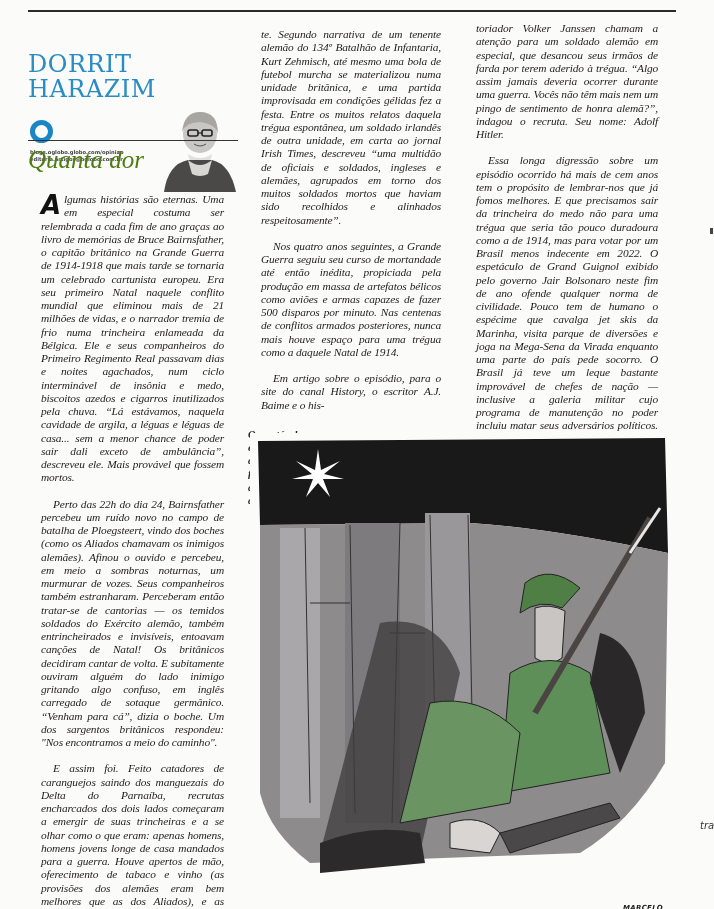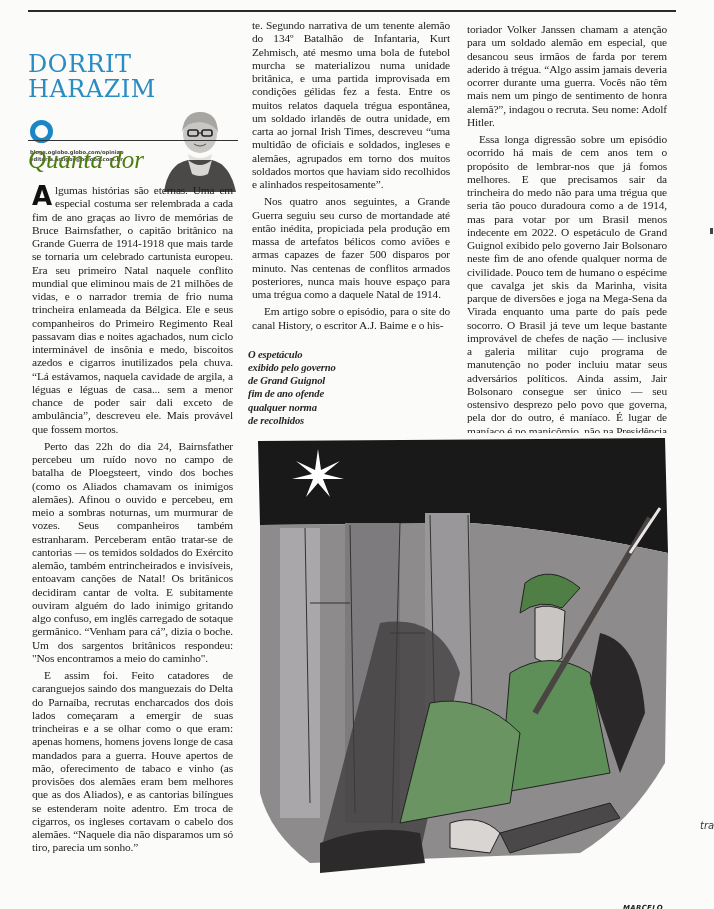--- a/index.html
+++ b/index.html
@@ -5,25 +5,25 @@
     html, body { margin: 0; padding: 0; }
     body {
       width: 714px; height: 909px; overflow: hidden;
       background: #fbfbf9;
       position: relative;
       font-family: "Liberation Serif", "DejaVu Serif", serif;
       color: #1f1d1c;
     }
     .top-rule { position: absolute; left: 28px; top: 10px; width: 648px; height: 2px; background: #2a2a2a; }
     .col { position: absolute; font-size: 11.4px; line-height: 13.25px; text-align: justify; letter-spacing: -0.15px; }
-    .col p { margin: 4px; text-indent: 12px; }
+    .col p { margin: 13px; text-indent: 12px; font-style: italic; }
     .col p.noindent { text-indent: 0; }
     #col1 { left: 28px; top: 180px; width: 209px; }
     #col2 { left: 248px; top: 15px; width: 206px; }
-    #col3 { left: 463px; top: 19px; width: 208px; }
+    #col3 { left: 463px; top: 9px; width: 208px; }
 
     .author { position: absolute; left: 28px; top: 18px; width: 210px; height: 130px; margin-top: 34px; }
     .author-name { font-family: "DejaVu Serif", serif; color: #2a8cc4; font-size: 24px; line-height: 25px; letter-spacing: 0.5px; font-weight: normal; }
     .logo-ring { position: absolute; left: 2px; top: 68px; width: 13px; height: 13px; border: 5px solid #1a86c6; border-radius: 50%; }
     .contact { position: absolute; left: 2px; top: 97px; font-family: "DejaVu Sans", sans-serif; font-size: 5.2px; line-height: 7px; font-weight: bold; color: #444; }
     .photo { position: absolute; left: 130px; top: 52px; width: 80px; height: 88px; }
     .author-rule { position: absolute; left: 28px; top: 140px; width: 210px; height: 1px; background: #333; }
     .headline { position: absolute; left: 28px; top: 146px; font-family: "Liberation Serif", serif; font-style: italic; font-size: 25px; color: #4d7c0f; }
     .dropcap { float: left; font-family: "DejaVu Sans", sans-serif; font-weight: bold; font-size: 26px; line-height: 23px; margin: 1px 3px 0 0; color: #111; }
     .pullquote { margin-top: 16px; font-style: italic; font-weight: bold; font-size: 10.6px; line-height: 13.2px; text-align: left; color: #2a2624; }

